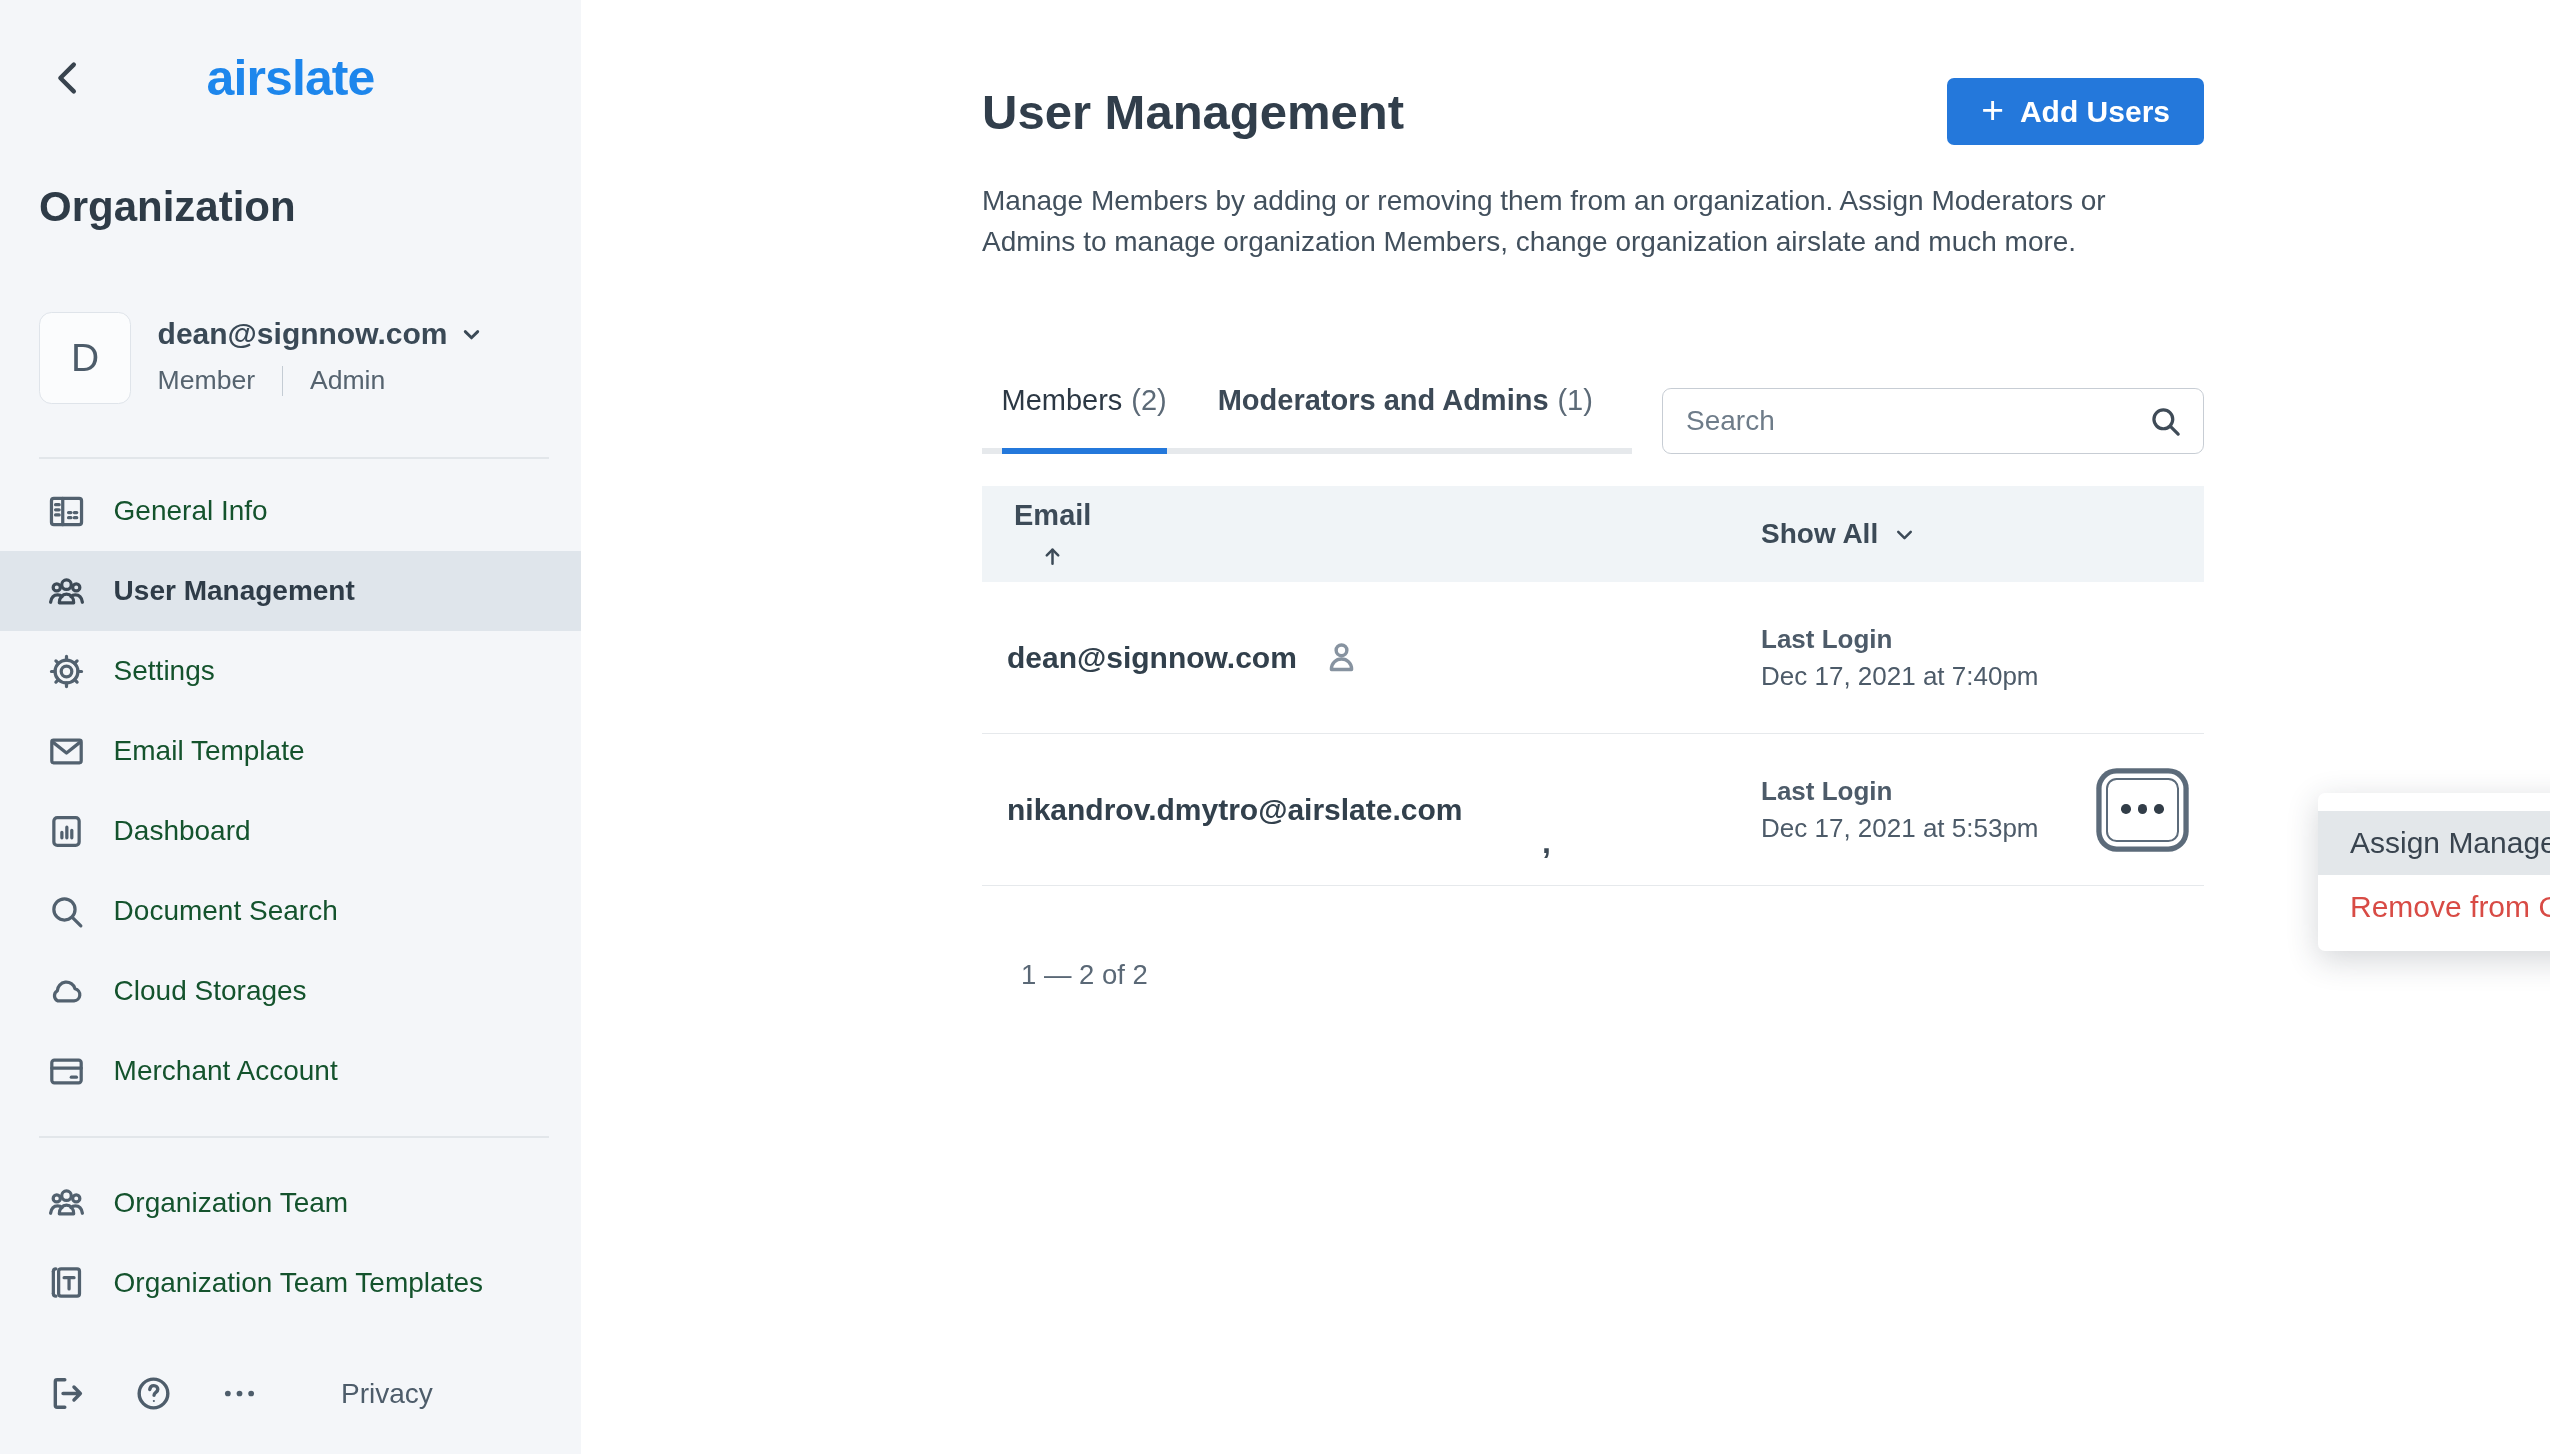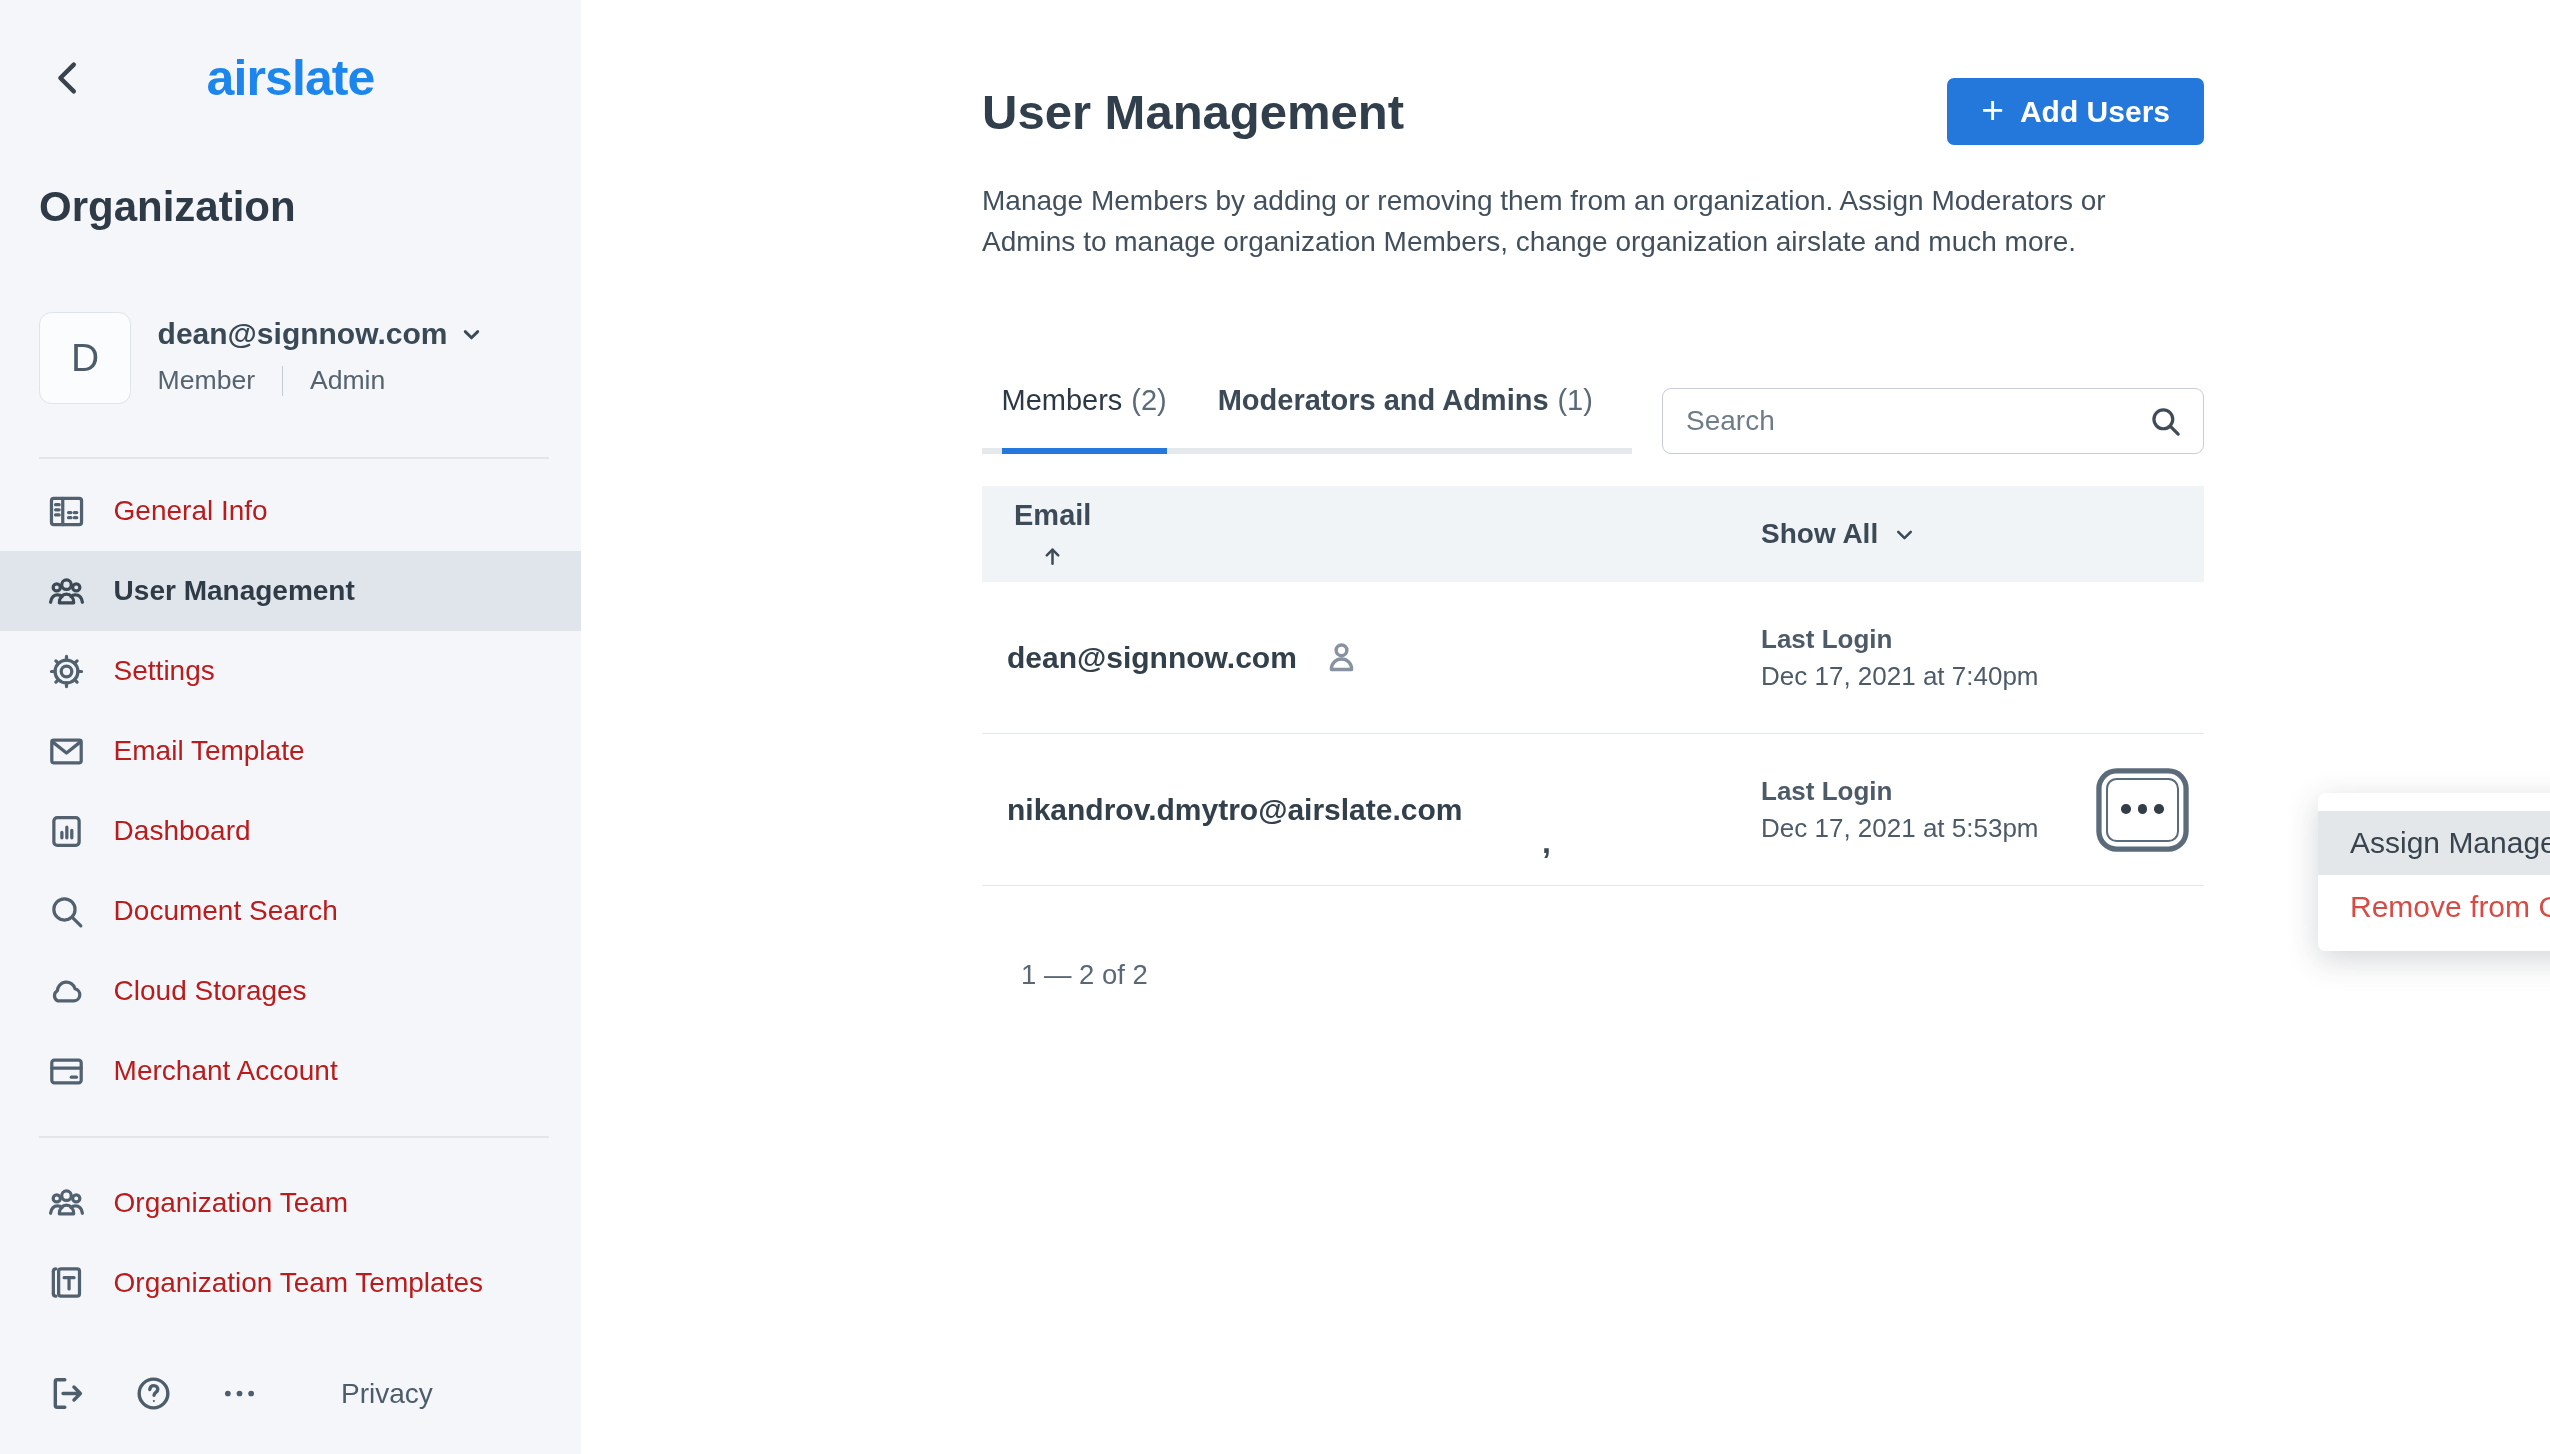--- a/index.html
+++ b/index.html
@@ -38,21 +38,21 @@
   .user-meta { padding-top:5.3px; }
   .user-email-row { display:flex; align-items:center; gap:12.4px; cursor:pointer; }
   .user-email { font-size:30px; font-weight:700; color:#3a4956; }
   .user-roles { margin-top:14px; display:flex; align-items:center; font-size:26.6px; color:#55636f;gap:7px; }
   .role-sep { width:1.8px; height:30px; background:#c4ccd4; margin:0 19.5px; }
   .sidebar-divider { height:1.8px; background:#e2e6ea; margin:53px 32px 0 39px; }
 
   .nav { margin-top:12.4px; }
   .nav-item {
     height:80px; display:flex; align-items:center; gap:26.6px;
-    padding-left:46px; font-size:28px; color:#b91c1c; cursor:pointer;
+    padding-left:46px; font-size:28px; color:#14532d; cursor:pointer;
   }
   .nav-item .icn { width:41px; height:41px; flex-shrink:0; }
   .nav-item.active { background:#dfe5eb; color:#2f3c48; font-weight:700; }
   .nav-divider { height:1.8px; background:#e2e6ea; margin:25px 32px 25px 39px; }
 
   .sidebar-footer {
     position:absolute; left:46px; bottom:39px;
     display:flex; align-items:center;
   }
   .foot-btn { background:none; border:none; cursor:pointer; width:43px; height:43px; margin-right:43px; }

